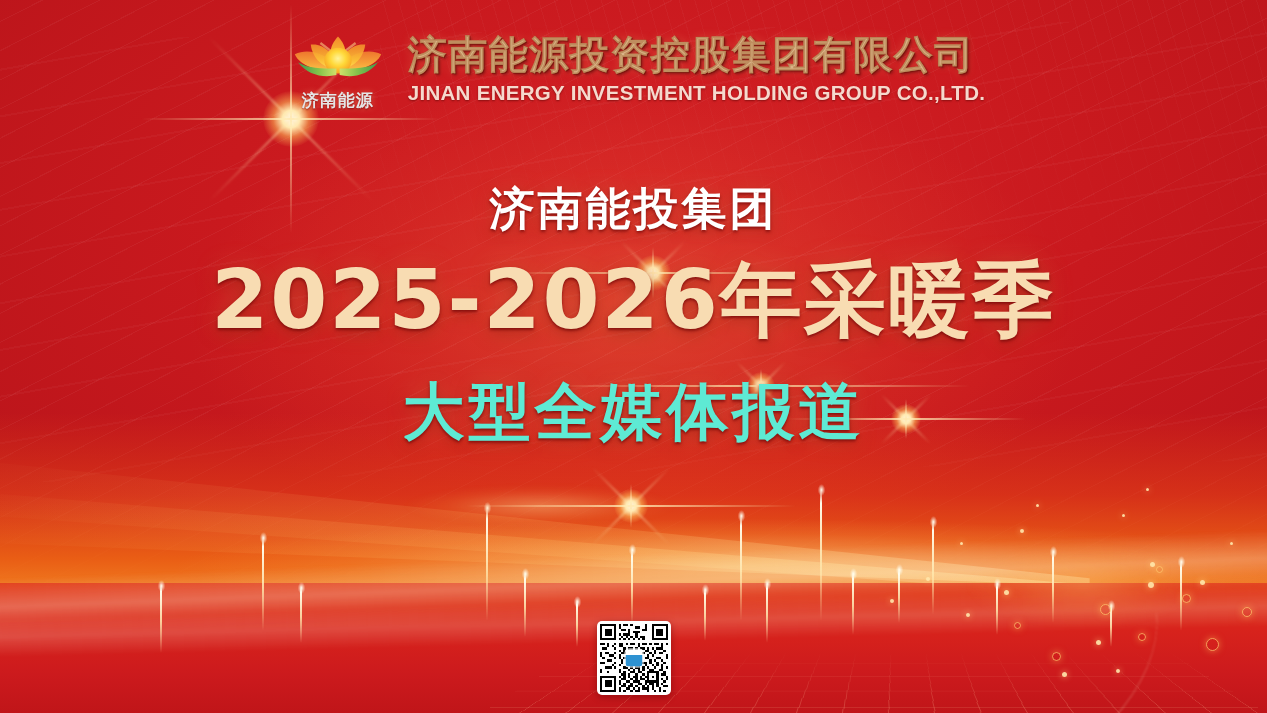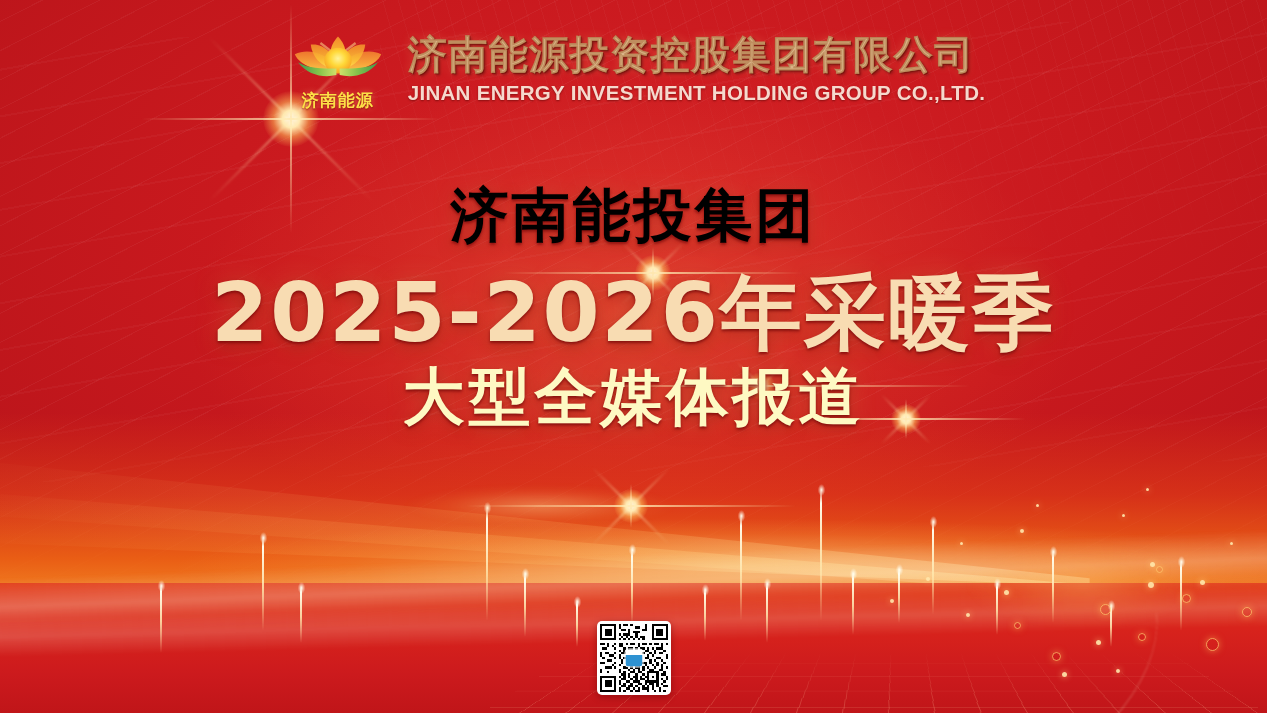--- a/index.html
+++ b/index.html
@@ -275,21 +275,21 @@
     z-index:20;
   }
   .logo-block{
     display:flex; flex-direction:column; align-items:center;
     width:112px;
   }
   .logo-mark{ width:96px; height:58px; display:block; }
   .logo-cn{
     margin-top:1px;
     font-size:17px; font-weight:bold; letter-spacing:1px;
-    color:#fde047;
+    color:#e5e5e5;
     text-shadow:0 1px 2px rgba(120,0,0,.75), 0 0 6px rgba(255,180,120,.5);
     font-family:"DejaVu Sans","Liberation Sans",sans-serif;
   }
   .names{ display:flex; flex-direction:column; gap:3px; }
   .name-cn{
     font-size:39px;
     font-weight:bold;
     letter-spacing:1.5px;
     color:#d9b487;
     font-family:Liberation Mono, monospace;
@@ -316,43 +316,43 @@
     position:absolute; left:0; right:0; top:186px;
     text-align:center; z-index:25;
   }
   .title-line{
     font-family:"DejaVu Sans","Liberation Sans",sans-serif;
     font-weight:bold;
     line-height:1;
     white-space:nowrap;
   }
   .t1{
-    font-size:58px;
+    font-size:45px;
     letter-spacing:3px;
-    color:#000000;
+    color:#ffffff;
     text-shadow:
       0 2px 3px rgba(120,10,10,.75),
       0 4px 14px rgba(150,20,10,.55),
       0 0 22px rgba(255,200,140,.22);
   }
   .t2{
     margin-top:28px;
     font-size:82px;
     letter-spacing:2px;
     color:#f8dcb2;
     text-shadow:
       0 2px 3px rgba(120,10,10,.8),
       0 5px 16px rgba(150,20,10,.55),
       0 0 26px rgba(255,195,120,.25);
   }
   .t3{
-    margin-top:12px;
+    margin-top:40px;
     font-size:62px;
     letter-spacing:4px;
-    color:#fef9c3;
+    color:#5eead4;
     text-shadow:
       0 2px 3px rgba(120,10,10,.8),
       0 4px 14px rgba(150,20,10,.55),
       0 0 24px rgba(255,195,120,.3);
   }
 
   
   .footer{
     position:absolute; left:0; right:0; bottom:18px;
     display:flex; flex-direction:column; align-items:center;

